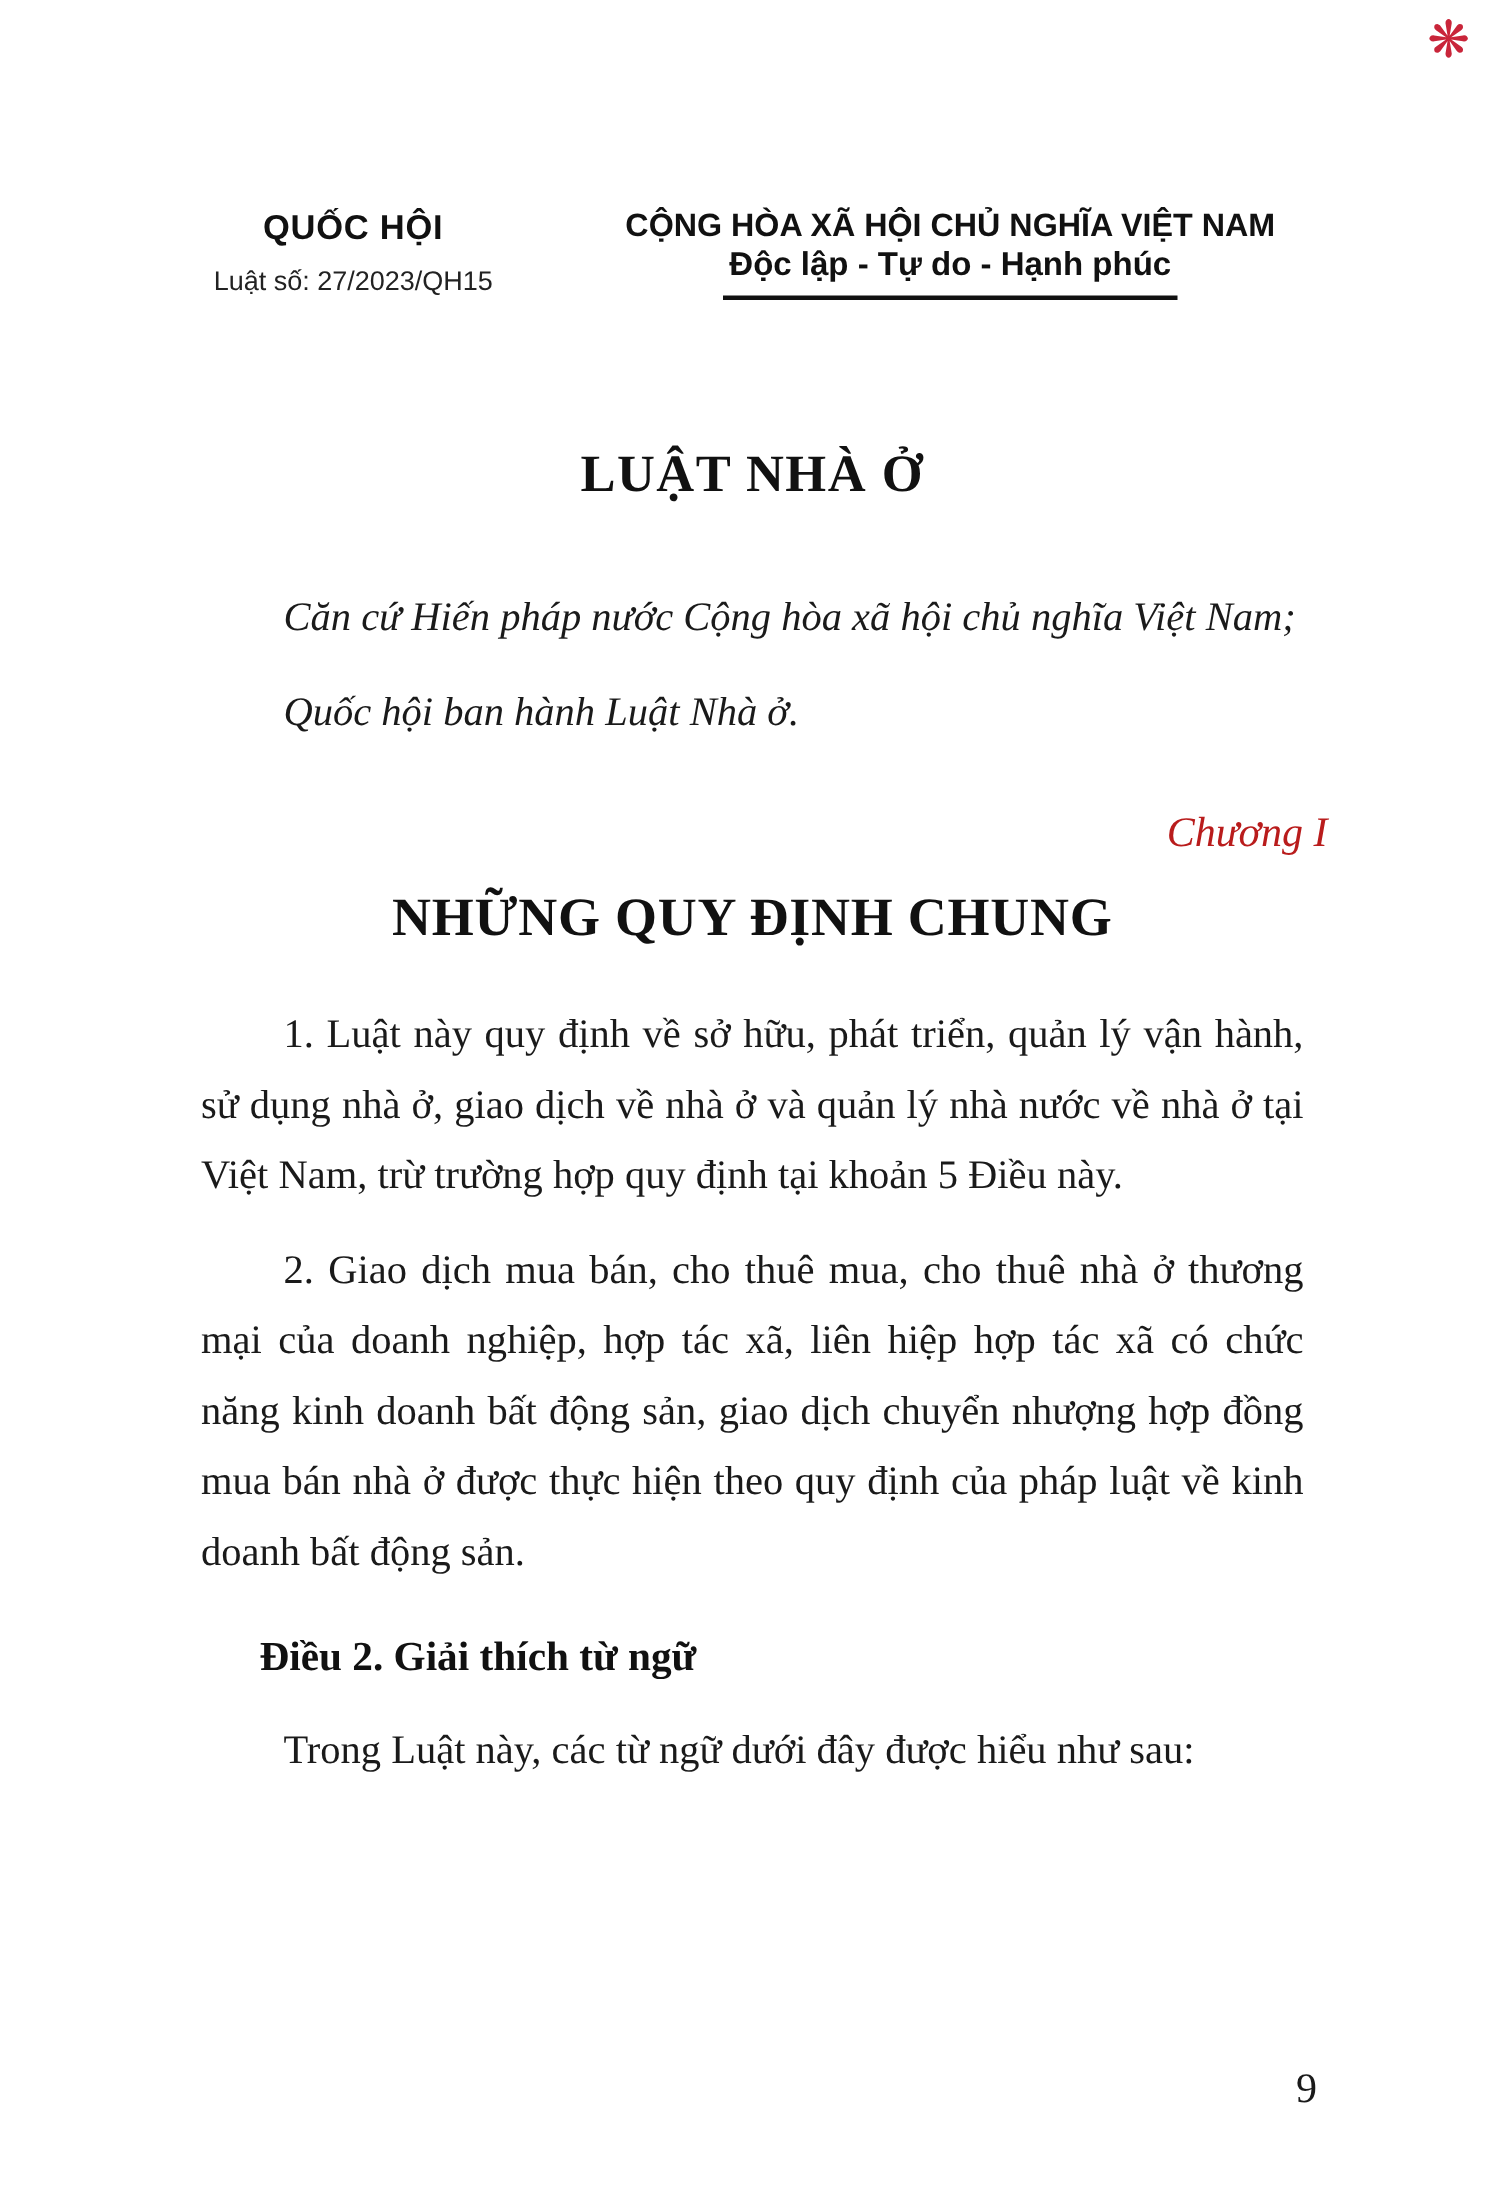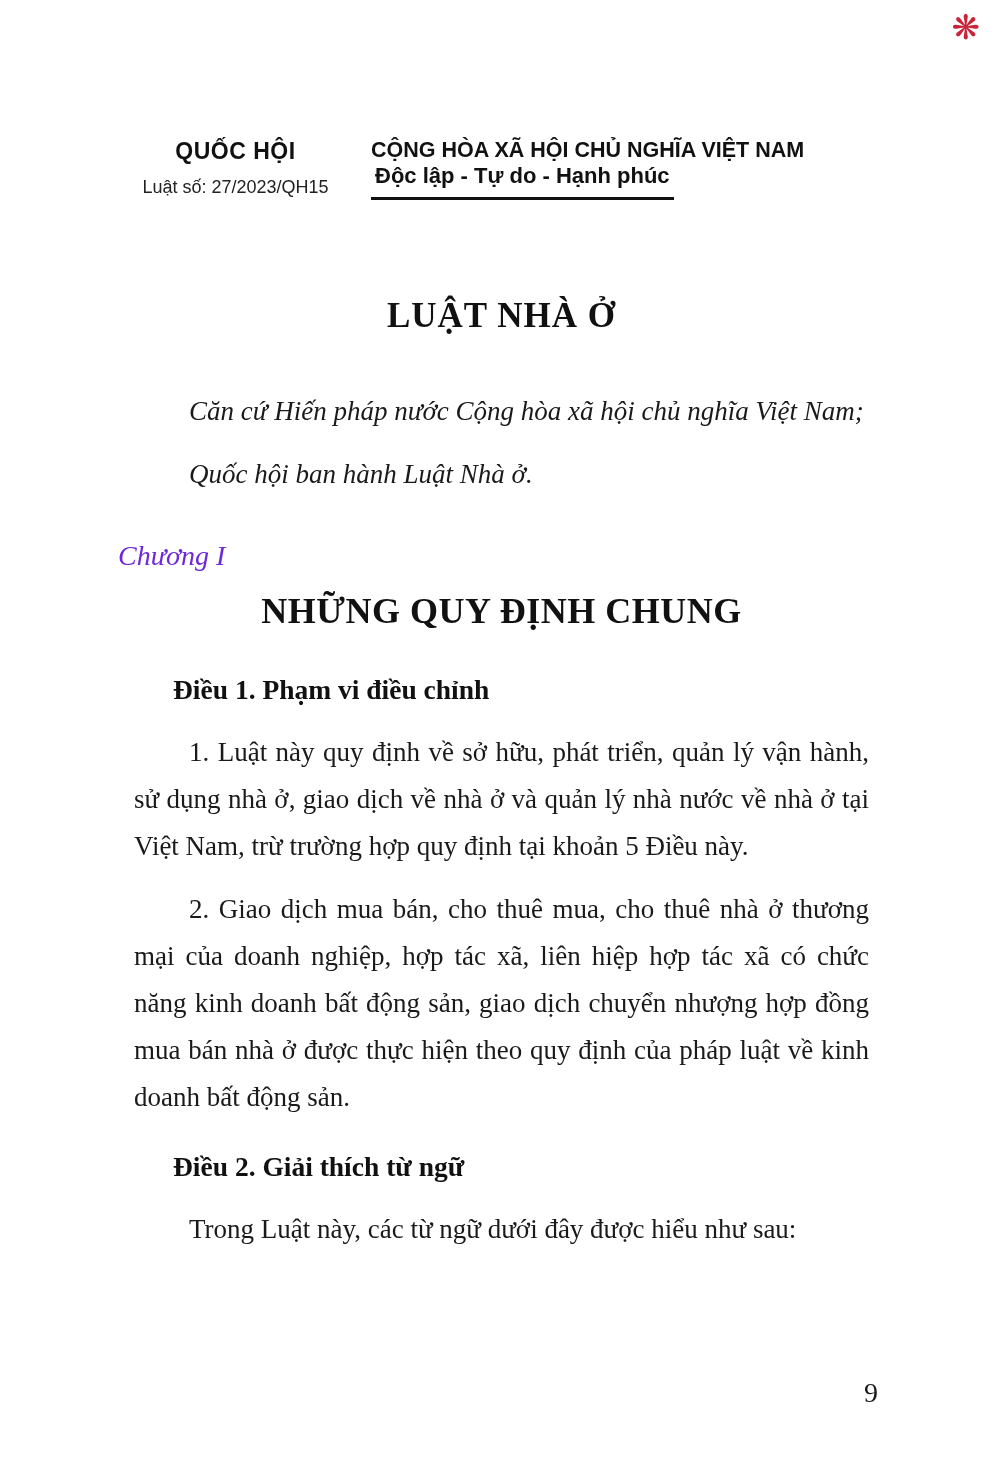--- a/index.html
+++ b/index.html
@@ -28,40 +28,41 @@
     line-height: 34px;
     color: #c9253a;
     font-family: "DejaVu Sans", sans-serif;
   }
   
   .doc-header {
     display: flex;
     align-items: flex-start;
     font-family: "Liberation Sans", sans-serif;
     margin-bottom: 96px;
+    gap: 11px;
   }
   .header-left {
     width: 235px;
     text-align: center;
     flex: 0 0 auto;
   }
   .org {
     font-weight: 700;
     font-size: 23px;
     letter-spacing: 0.5px;
     color: #111;
   }
   .law-no {
     font-size: 18px;
     margin-top: 12px;
     color: #222;
   }
   .header-right {
     flex: 1 1 auto;
-    text-align: left;
+    text-align: center;
     padding-left: 18px;
   }
   .country {
     font-weight: 700;
     font-size: 21.5px;
     color: #111;
     white-space: nowrap;
   }
   .motto {
     display: inline-block;
@@ -91,25 +92,25 @@
     margin: 16px;
     color: #1a1a1a;
   }
   .para.italic {
     font-style: italic;
   }
   .preamble {
     margin-bottom: 42px;
   }
   .chapter-label {
-    text-align: left;
+    text-align: right;
     font-style: italic;
     font-size: 28px;
     margin: 0 0 18px 0;
-    color: #6d28d9;
+    color: #b91c1c;
   }
   .chapter-title {
     text-align: center;
     font-weight: 700;
     font-size: 36px;
     letter-spacing: 0.5px;
     margin: 0 0 34px 0;
     color: #111;
   }
   .article-heading {
@@ -151,21 +152,20 @@
   <h1 class="doc-title">LUẬT NHÀ Ở</h1>
 
   <div class="preamble">
     <p class="para italic">Căn cứ Hiến pháp nước Cộng hòa xã hội chủ nghĩa Việt Nam;</p>
     <p class="para italic">Quốc hội ban hành Luật Nhà ở.</p>
   </div>
 
   <p class="chapter-label">Chương I</p>
   <p class="chapter-title">NHỮNG QUY ĐỊNH CHUNG</p>
 
-  <p class="article-heading">Điều 1. Phạm vi điều chỉnh</p>
   <p class="para">1. Luật này quy định về sở hữu, phát triển, quản lý vận hành, sử dụng nhà ở, giao dịch về nhà ở và quản lý nhà nước về nhà ở tại Việt Nam, trừ trường hợp quy định tại khoản 5 Điều này.</p>
   <p class="para">2. Giao dịch mua bán, cho thuê mua, cho thuê nhà ở thương mại của doanh nghiệp, hợp tác xã, liên hiệp hợp tác xã có chức năng kinh doanh bất động sản, giao dịch chuyển nhượng hợp đồng mua bán nhà ở được thực hiện theo quy định của pháp luật về kinh doanh bất động sản.</p>
 
   <p class="article-heading">Điều 2. Giải thích từ ngữ</p>
   <p class="para">Trong Luật này, các từ ngữ dưới đây được hiểu như sau:</p>
 
   <div class="page-number">9</div>
 
 </div>
 

